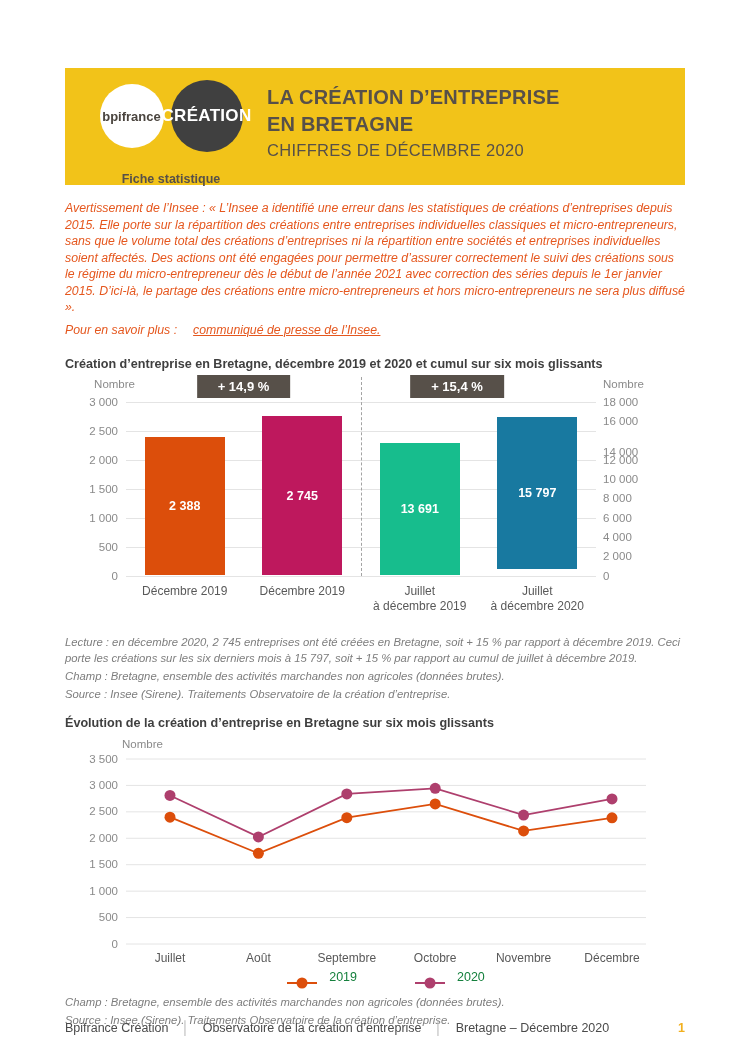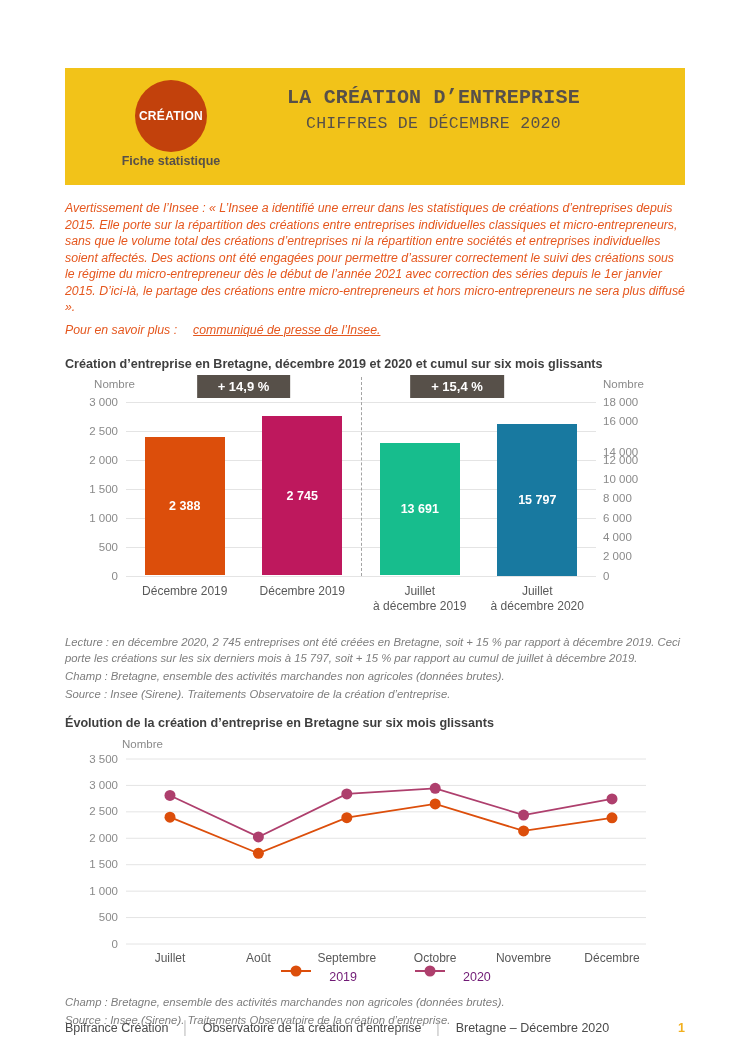--- a/index.html
+++ b/index.html
@@ -10,23 +10,23 @@
     color:#3f3f3f; position:relative; overflow:hidden;
   }
   .page { padding:68px 65px 0 65px; }
 
   
   .banner { background:#F2C319; height:117px; display:flex; padding:10px 0 0 10px; }
   .logo-col { width:192px; flex:0 0 auto; text-align:center; }
   .logos { display:flex; align-items:center; justify-content:center; gap:7px; margin-top:2px; }
   .circle { border-radius:50%; display:flex; align-items:center; justify-content:center; }
   .circle.white { width:64px; height:64px; background:#ffffff; color:#4a443e; font-weight:bold; font-size:13px; }
-  .circle.dark  { width:72px; height:72px; background:#c2410c; color:#ffffff; font-weight:bold; font-size:12px; letter-spacing:.3px; }
-  .fiche { margin-top:2px; font-weight:bold; font-size:12.5px; color:#575049;text-align:center; }
-  .title-col { flex:1; text-align:center; padding:6px 85px 0 0; color:#575049;font-family:Liberation Mono, monospace; }
+  .circle.dark  { width:72px; height:72px; background:#404040; color:#ffffff; font-weight:bold; font-size:17px; letter-spacing:.3px; }
+  .fiche { margin-top:20px; font-weight:bold; font-size:12.5px; color:#575049;text-align:center; }
+  .title-col { flex:1; text-align:left; padding:6px 85px 0 0; color:#575049; }
   .title-col h1 { font-size:20px; line-height:27px; font-weight:bold; letter-spacing:.2px; }
   .title-col h2 { font-size:16.5px; font-weight:normal; margin-top:3px; letter-spacing:.3px; }
 
   
   .avert { margin-top:15px; font-style:italic; font-size:12.3px; line-height:16.5px; color:#E5571E; }
   .avert b { font-weight:normal; }
   .more-row { margin-top:7px; font-style:italic; font-size:12.3px; color:#E5571E; }
   .more-row a { color:#E5571E; text-decoration:underline; margin-left:16px; cursor:pointer; }
 
   
@@ -44,45 +44,47 @@
   .tick { position:absolute; font-size:11.5px; color:#8a8a8a; line-height:16px; }
   .gridline { position:absolute; height:1px; background:#E4E4E4; }
   .bar { position:absolute; display:flex; align-items:center; justify-content:center; }
   .bar-value { color:#ffffff; font-weight:bold; font-size:12.5px; }
   .badge { position:absolute; transform:translateX(-50%); background:#575049; color:#ffffff;
            font-weight:bold; font-size:13px; padding:4px 21px; white-space:nowrap; }
   .divider { position:absolute; width:0; border-left:1px dashed #a3a3a3; }
   .cat-label { position:absolute; text-align:center; font-size:12px; line-height:15px; color:#595959; }
   .month-label { position:absolute; text-align:center; font-size:12px; color:#595959; }
   .legend { position:absolute; left:61px; width:520px; display:flex; justify-content:center; gap:58px; }
-  .legend-item { display:flex; align-items:flex-start; gap:18px; font-size:12.5px; color:#701a75; }
+  .legend-item { display:flex; align-items:flex-end; gap:12px; font-size:12.5px; color:#15803d; }
   .lg-line { position:relative; width:30px; height:2px; display:inline-block; }
   .lg-dot { position:absolute; left:50%; top:50%; transform:translate(-50%,-50%);
             width:11px; height:11px; border-radius:50%; display:inline-block; }
 
   
   .footer { position:absolute; left:65px; right:65px; bottom:26px; display:flex;
             align-items:flex-end; font-size:12.5px; color:#4a4a4a; }
   .footer .sep { color:#b5b5b5; padding:0 13px; font-size:13px; }
   .footer .page-num { margin-left:auto; color:#F2B01E; font-weight:bold; }
 </style>
 </head>
 <body>
 
 <div class="page">
 
   <header class="banner">
     <div class="logo-col">
       <div class="logos">
+        <div class="circle white">bpifrance</div>
         <div class="circle dark">CRÉATION</div>
       </div>
       <div class="fiche">Fiche statistique</div>
     </div>
     <div class="title-col">
       <h1>LA CRÉATION D’ENTREPRISE</h1>
+      <h1>EN BRETAGNE</h1>
       <h2>CHIFFRES DE DÉCEMBRE 2020</h2>
     </div>
   </header>
 
   <section class="avert">
     <p>
       <b>Avertissement de l’Insee</b><span> : </span><span>« L’Insee a identifié une erreur dans les statistiques de créations d’entreprises depuis 2015. Elle porte sur la répartition des créations entre entreprises individuelles classiques et micro-entrepreneurs, sans que le volume total des créations d’entreprises ni la répartition entre sociétés et entreprises individuelles soient affectés. Des actions ont été engagées pour permettre d’assurer correctement le suivi des créations sous le régime du micro-entrepreneur dès le début de l’année 2021 avec correction des séries depuis le 1er janvier 2015. D’ici-là, le partage des créations entre micro-entrepreneurs et hors micro-entrepreneurs ne sera plus diffusé ».</span>
     </p>
   </section>
   <div class="more-row">
@@ -123,21 +125,21 @@
       </div>
       <div class="cat-label" style="left: 61.75px; top: 209px; width: 116px;">Décembre 2019</div>
       <div class="bar" style="left: 197.25px; top: 41.79px; width: 80px; height: 159.21px; background: #be185d;">
         <span class="bar-value">2 745</span>
       </div>
       <div class="cat-label" style="left: 179.25px; top: 209px; width: 116px;">Décembre 2019</div>
       <div class="bar" style="left: 314.75px; top: 68.6537px; width: 80px; height: 132.346px; background: rgb(23, 189, 141);">
         <span class="bar-value">13 691</span>
       </div>
       <div class="cat-label" style="left: 296.75px; top: 209px; width: 116px;">Juillet<br>à décembre 2019</div>
-      <div class="bar" style="left: 432.25px; top: 49px; width: 80px; height: 152.704px; background: rgb(24, 121, 160);">
+      <div class="bar" style="left: 432.25px; top: 42px; width: 80px; height: 152.704px; background: rgb(24, 121, 160);">
         <span class="bar-value">15 797</span>
       </div>
       <div class="cat-label" style="left: 414.25px; top: 209px; width: 116px;">Juillet<br>à décembre 2020</div>
       <div class="badge" style="left: 178.5px; top: 0px;">+ 14,9 %</div>
       <div class="badge" style="left: 392px; top: 0px;">+ 15,4 %</div>
     </div>
 
   <div class="notes">
     <p>Lecture : en décembre 2020, 2 745 entreprises ont été créées en Bretagne, soit + 15 % par rapport à décembre 2019. Ceci porte les créations sur les six derniers mois à 15 797, soit + 15 % par rapport au cumul de juillet à décembre 2019.</p>
     <p>Champ : Bretagne, ensemble des activités marchandes non agricoles (données brutes).</p>

